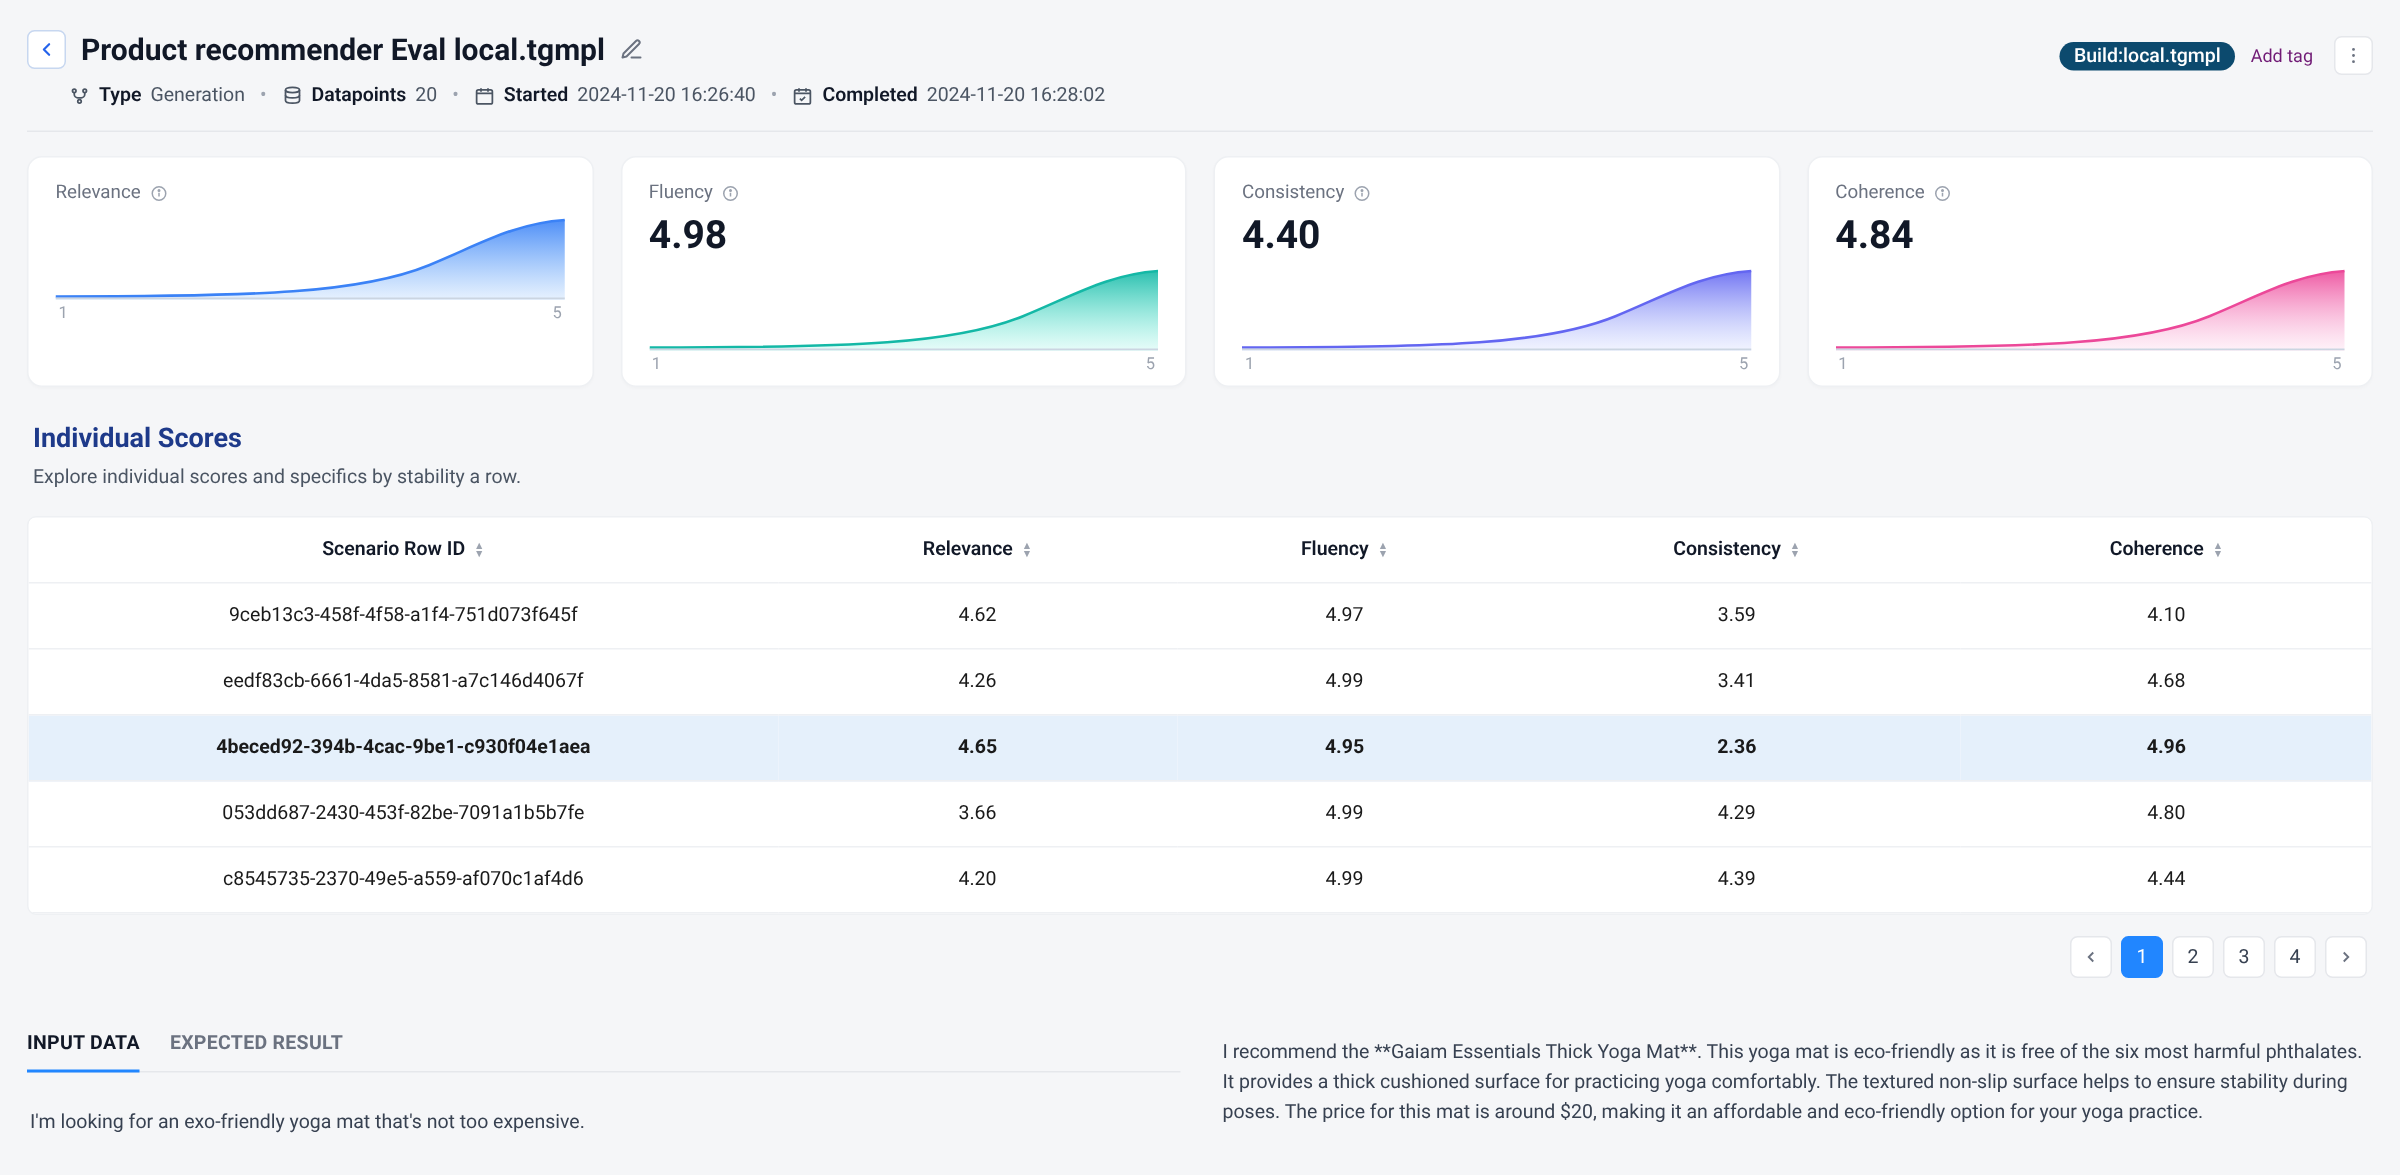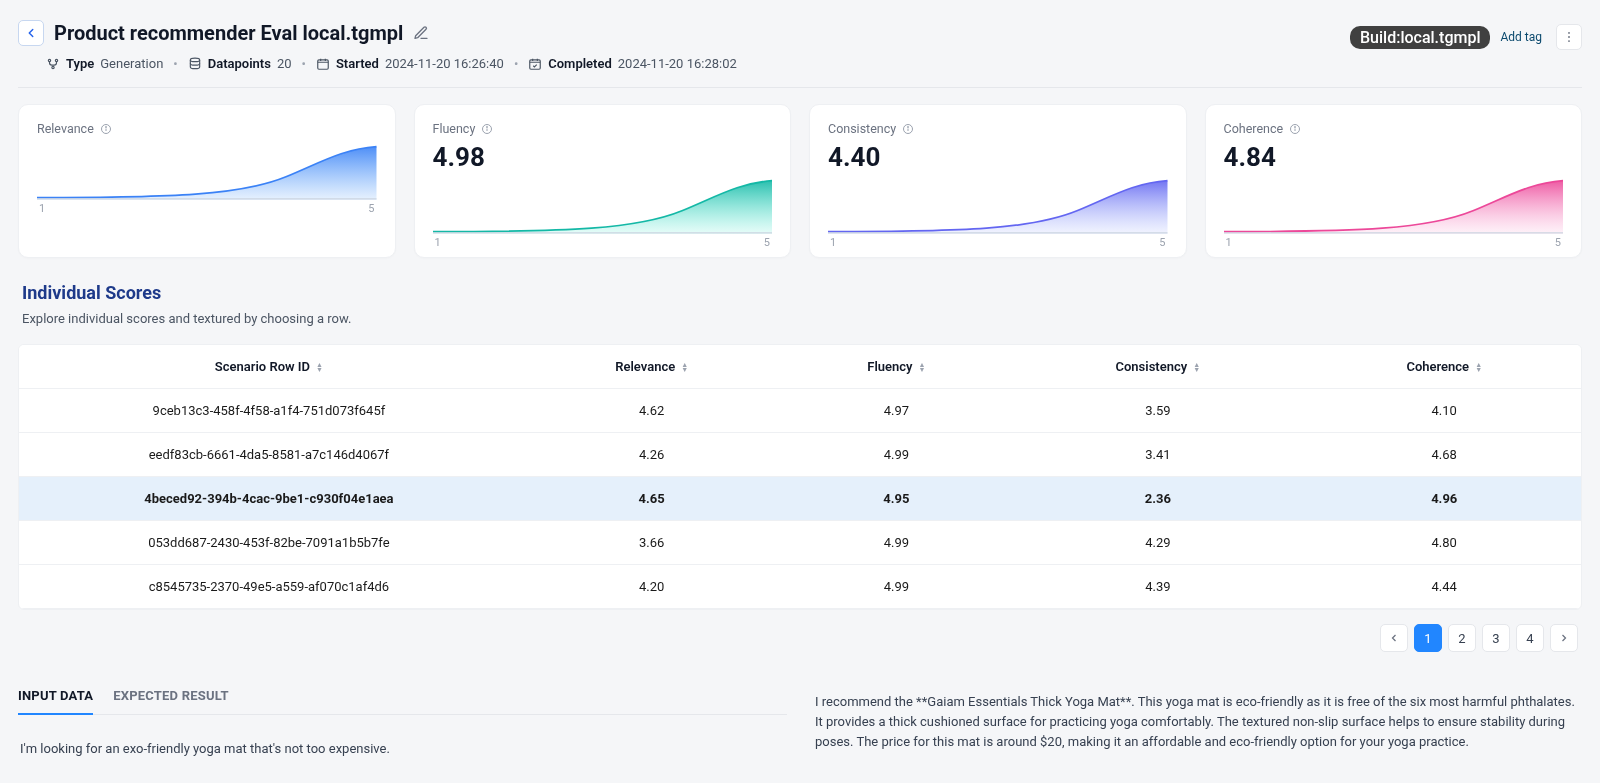--- a/index.html
+++ b/index.html
@@ -10,22 +10,22 @@
 .title-row { display: flex; align-items: center; gap: 10px; }
 .back-btn { width: 26px; height: 26px; border: 1px solid #c7d7f0; border-radius: 5px; display: flex; align-items: center; justify-content: center; cursor: pointer; color: #2563eb; background: #fff; }
 .title-text { font-size: 20px; font-weight: 700; color: #111827; }
 .edit-icon { color: #6b7280; cursor: pointer; }
 .meta-row { display: flex; align-items: center; gap: 10px; color: #4b5563; font-size: 13px; padding-left: 28px; }
 .meta-item { display: flex; align-items: center; gap: 6px; }
 .meta-item strong { font-weight: 600; color: #111827; }
 .dot { color: #9ca3af; }
 .header-right { display: flex; align-items: center; gap: 14px; padding-top: 4px; }
 .tags { display: flex; align-items: center; gap: 10px; }
-.tag-chip { background: #404040; color: #fff; font-size: 16px; padding: 2px 10px; border-radius: 10px; font-weight: 500; }
-.add-tag { color: #0c4a6e; font-size: 12px; cursor: pointer; }
+.tag-chip { background: #0c4a6e; color: #fff; font-size: 13px; padding: 2px 10px; border-radius: 10px; font-weight: 500; }
+.add-tag { color: #701a75; font-size: 12px; cursor: pointer; }
 .more-btn { width: 26px; height: 26px; border: 1px solid #e5e7eb; border-radius: 5px; display: flex; align-items: center; justify-content: center; cursor: pointer; color: #6b7280; background: #fff; }
 
 .cards-row { display: grid; grid-template-columns: repeat(4, 1fr); gap: 18px; margin-bottom: 24px; }
 .card { background: #fff; border: 1px solid #eef0f3; border-radius: 10px; padding: 16px 18px 8px; box-shadow: 0 1px 2px rgba(0,0,0,0.02); }
 .card-label { display: flex; align-items: center; gap: 6px; color: #6b7280; font-size: 12.5px; margin-bottom: 6px; }
 .card-value { font-size: 26px; font-weight: 700; color: #111827; margin-bottom: 4px; }
 .card-chart { height: 58px; position: relative; }
 .card-chart svg { width: 100%; height: 100%; display: block; }
 .axis-lbls { display: flex; justify-content: space-between; font-size: 11px; color: #9ca3af; padding: 2px 2px 0; }
 
@@ -240,21 +240,21 @@
       </svg>
     </div>
     <div class="axis-lbls">
           <span>1</span>
           <span>5</span>
         </div>
       </div>
     </div>
 
   <div class="section-title">Individual Scores</div>
-  <div class="section-sub">Explore individual scores and textured by choosing a row.</div>
+  <div class="section-sub">Explore individual scores and specifics by stability a row.</div>
 
   <div class="table-wrap">
     <table class="table">
       <thead>
         <tr>
           <th style="width:32%"><span>Scenario Row ID</span><span class="sort-ico">▲<br>▼</span></th>
           <th><span>Relevance</span><span class="sort-ico">▲<br>▼</span></th>
           <th><span>Fluency</span><span class="sort-ico">▲<br>▼</span></th>
           <th><span>Consistency</span><span class="sort-ico">▲<br>▼</span></th>
           <th><span>Coherence</span><span class="sort-ico">▲<br>▼</span></th>

